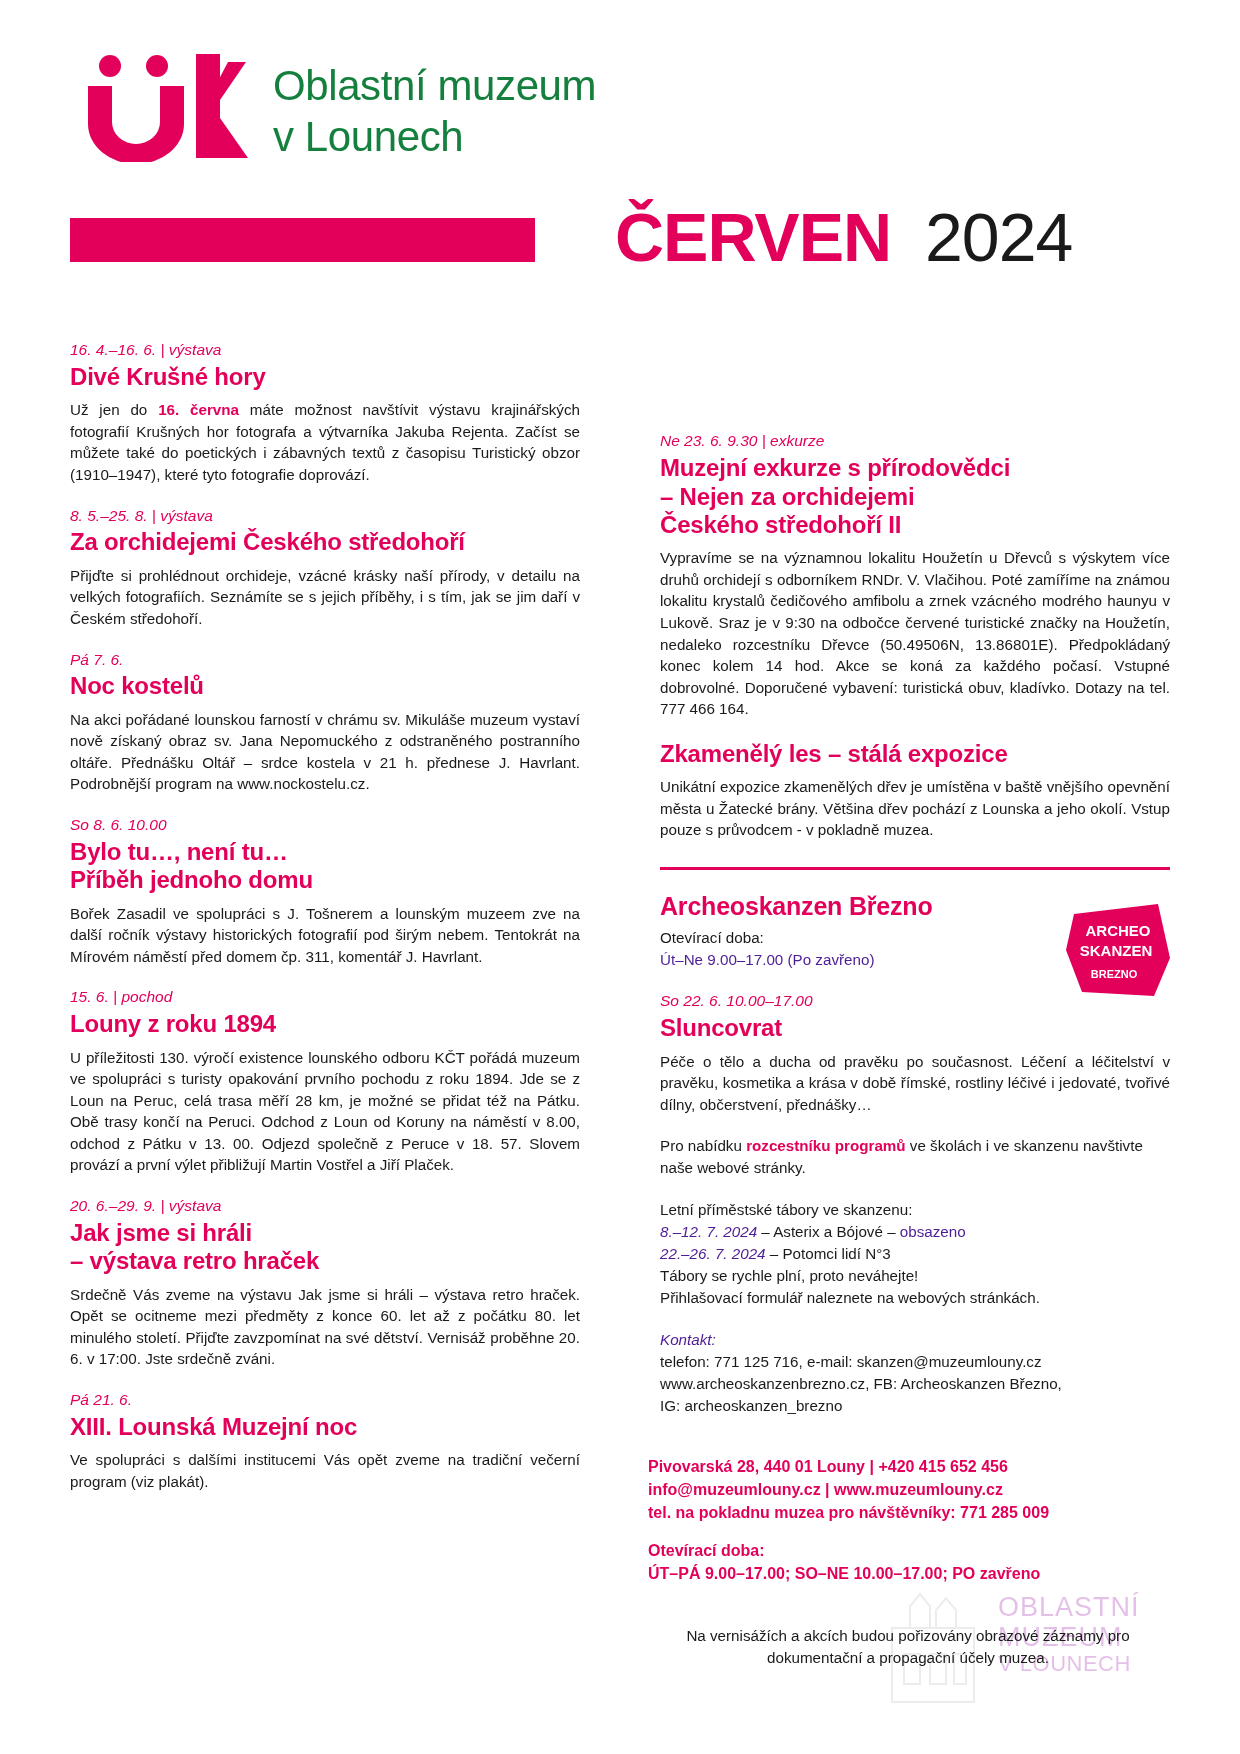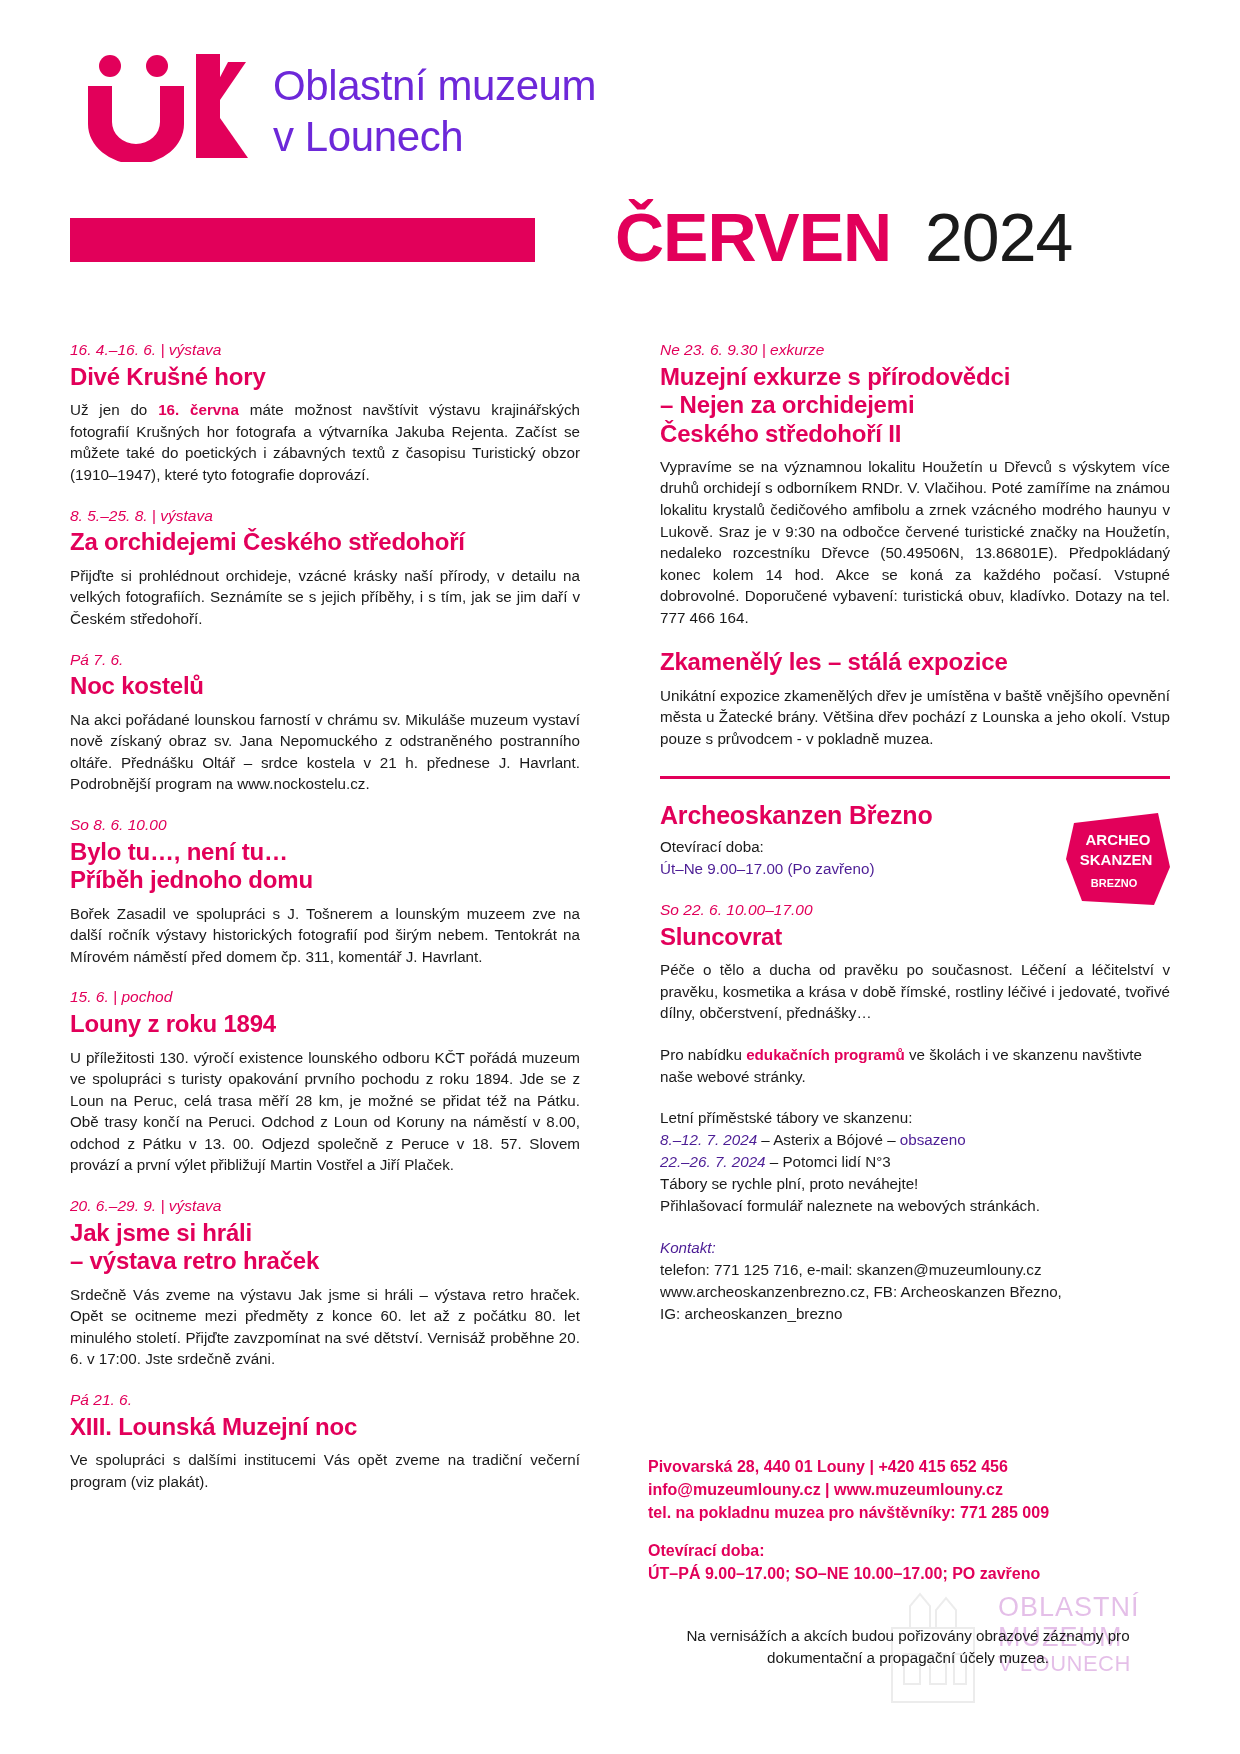--- a/index.html
+++ b/index.html
@@ -33,21 +33,21 @@
   .logo {
     width: 175px;
     height: 110px;
     position: relative;
   }
   .logo svg { display: block; }
   .org-name {
     margin-left: 20px;
     font-size: 42px;
     line-height: 1.22;
-    color: #6d28d9;
+    color: #15803d;
     font-weight: 400;
     letter-spacing: -0.4px;
     padding-top: 8px;
   }
 
   
   .titlebar {
     position: absolute;
     left: 70px;
     top: 212px;
@@ -82,20 +82,21 @@
   }
 
   
   .columns {
     position: absolute;
     left: 70px;
     top: 340px;
     width: 1100px;
     display: flex;
     gap: 80px;
+    align-items: center;
   }
   .col {
     width: 520px;
   }
   .col-right { width: 520px; }
 
   .meta {
     color: #e2005a;
     font-style: italic;
     font-size: 15.5px;
@@ -328,21 +329,21 @@
         <h2 class="ev-title" style="font-size:25px;margin-bottom:6px;">Archeoskanzen Březno</h2>
         <div class="small-block">
           <div>Otevírací doba:</div>
           <div class="pink">Út–Ne   9.00–17.00 (Po zavřeno)</div>
         </div>
 
         <p class="meta" style="margin-top:20px;">So 22. 6.    10.00–17.00</p>
         <h2 class="ev-title">Sluncovrat</h2>
         <p class="body">Péče o tělo a ducha od pravěku po současnost. Léčení a léčitelství v pravěku, kosmetika a krása v době římské, rostliny léčivé i jedovaté, tvořivé dílny, občerstvení, přednášky…</p>
 
-        <p class="body" style="text-align:left;"><span>Pro nabídku </span><span class="pink-b">edukačních programů</span><span> ve školách i ve skanzenu navštivte naše webové stránky.</span></p>
+        <p class="body" style="text-align:left;"><span>Pro nabídku </span><span class="pink-b">rozcestníku programů</span><span> ve školách i ve skanzenu navštivte naše webové stránky.</span></p>
 
         <div class="small-block" style="margin-bottom:20px;">
           <div>Letní příměstské tábory ve skanzenu:</div>
           <div><span class="pink ital">8.–12. 7. 2024</span><span> – Asterix a Bójové – </span><span class="pink">obsazeno</span></div>
           <div><span class="pink ital">22.–26. 7. 2024</span><span> – Potomci lidí N°3</span></div>
           <div>Tábory se rychle plní, proto neváhejte!</div>
           <div>Přihlašovací formulář naleznete na webových stránkách.</div>
         </div>
 
         <div class="small-block">

